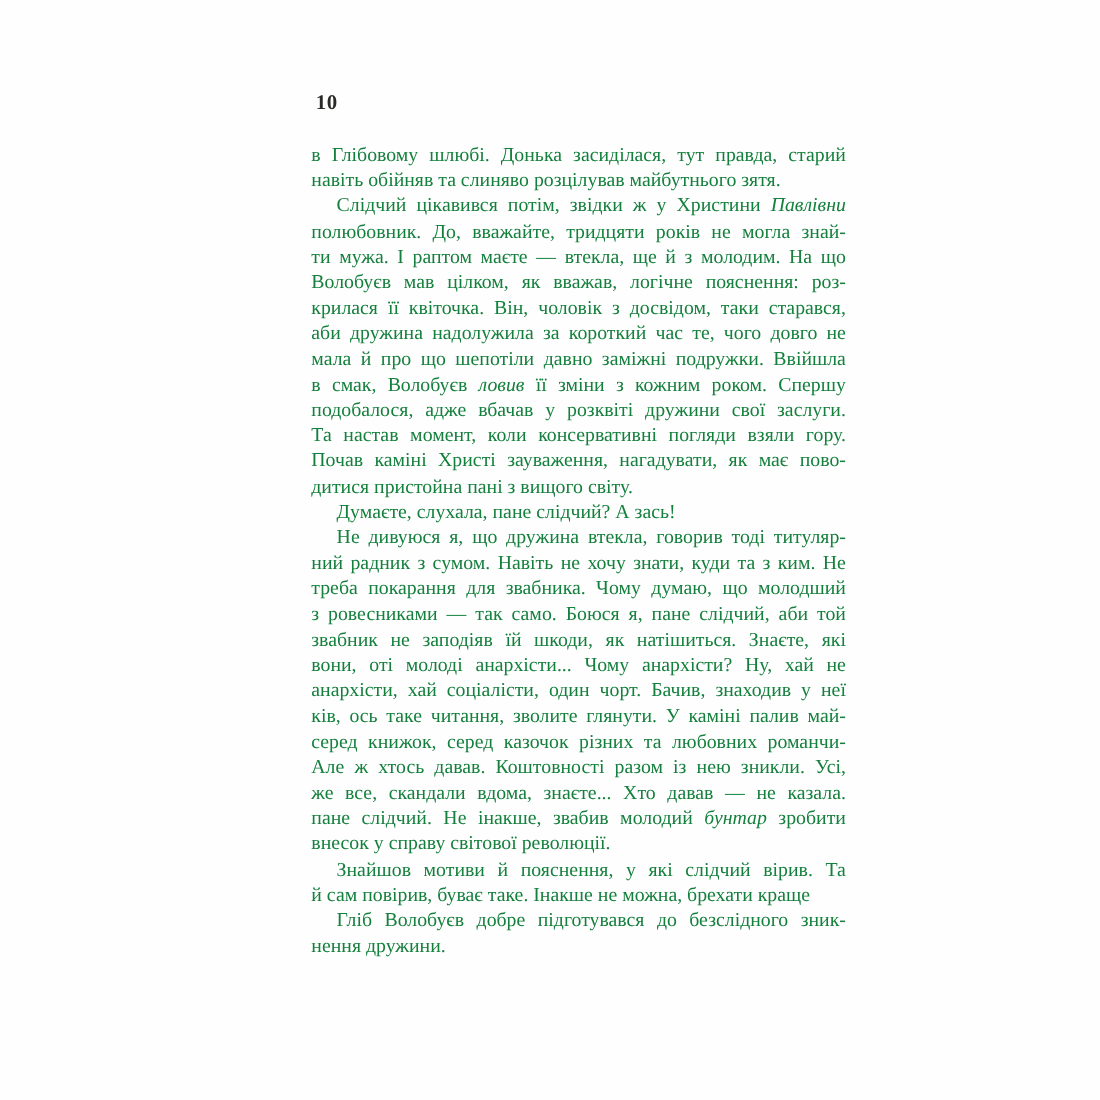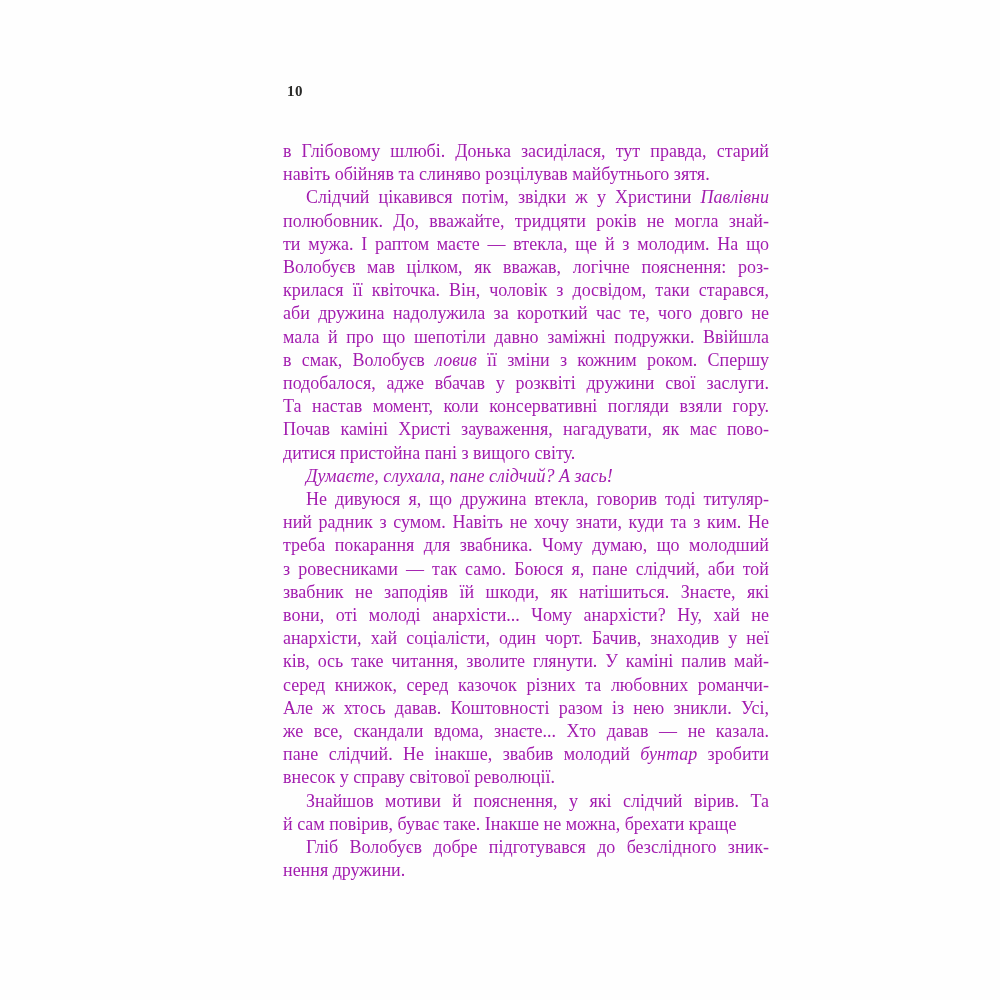--- a/index.html
+++ b/index.html
@@ -13,50 +13,49 @@
     height: 1000px;
     background: #fefefe;
     color: #1e1e1c;
     font-family: "Liberation Serif", "DejaVu Serif", serif;
     overflow: hidden;
   }
   .page-number {
     position: absolute;
     left: 287px;
     top: 83px;
-    font-size: 15px;
+    font-size: 19px;
     font-weight: bold;
     letter-spacing: 0.5px;
     color: #2a2a28;
   }
   .text-block {
     position: absolute;
     left: 283px;
-    top: 140px;
+    top: 129px;
     width: 486px;
     font-size: 18px;
     line-height: 23.2px;
-    color: #a21caf;
+    color: #15803d;
   }
   .paragraph {
     margin: 0;
     padding: 0;
   }
   .line {
     text-align: justify;
     text-align-last: justify;
   }
   .line.para-end {
     text-align-last: left;
   }
   .line.indent {
     text-indent: 23px;
   }
   .line.italic {
-    font-style: italic;
   }
   .line i {
     font-style: italic;
   }
 </style>
 </head>
 <body>
 
 <div class="page">
   <div class="page-number">10</div>

